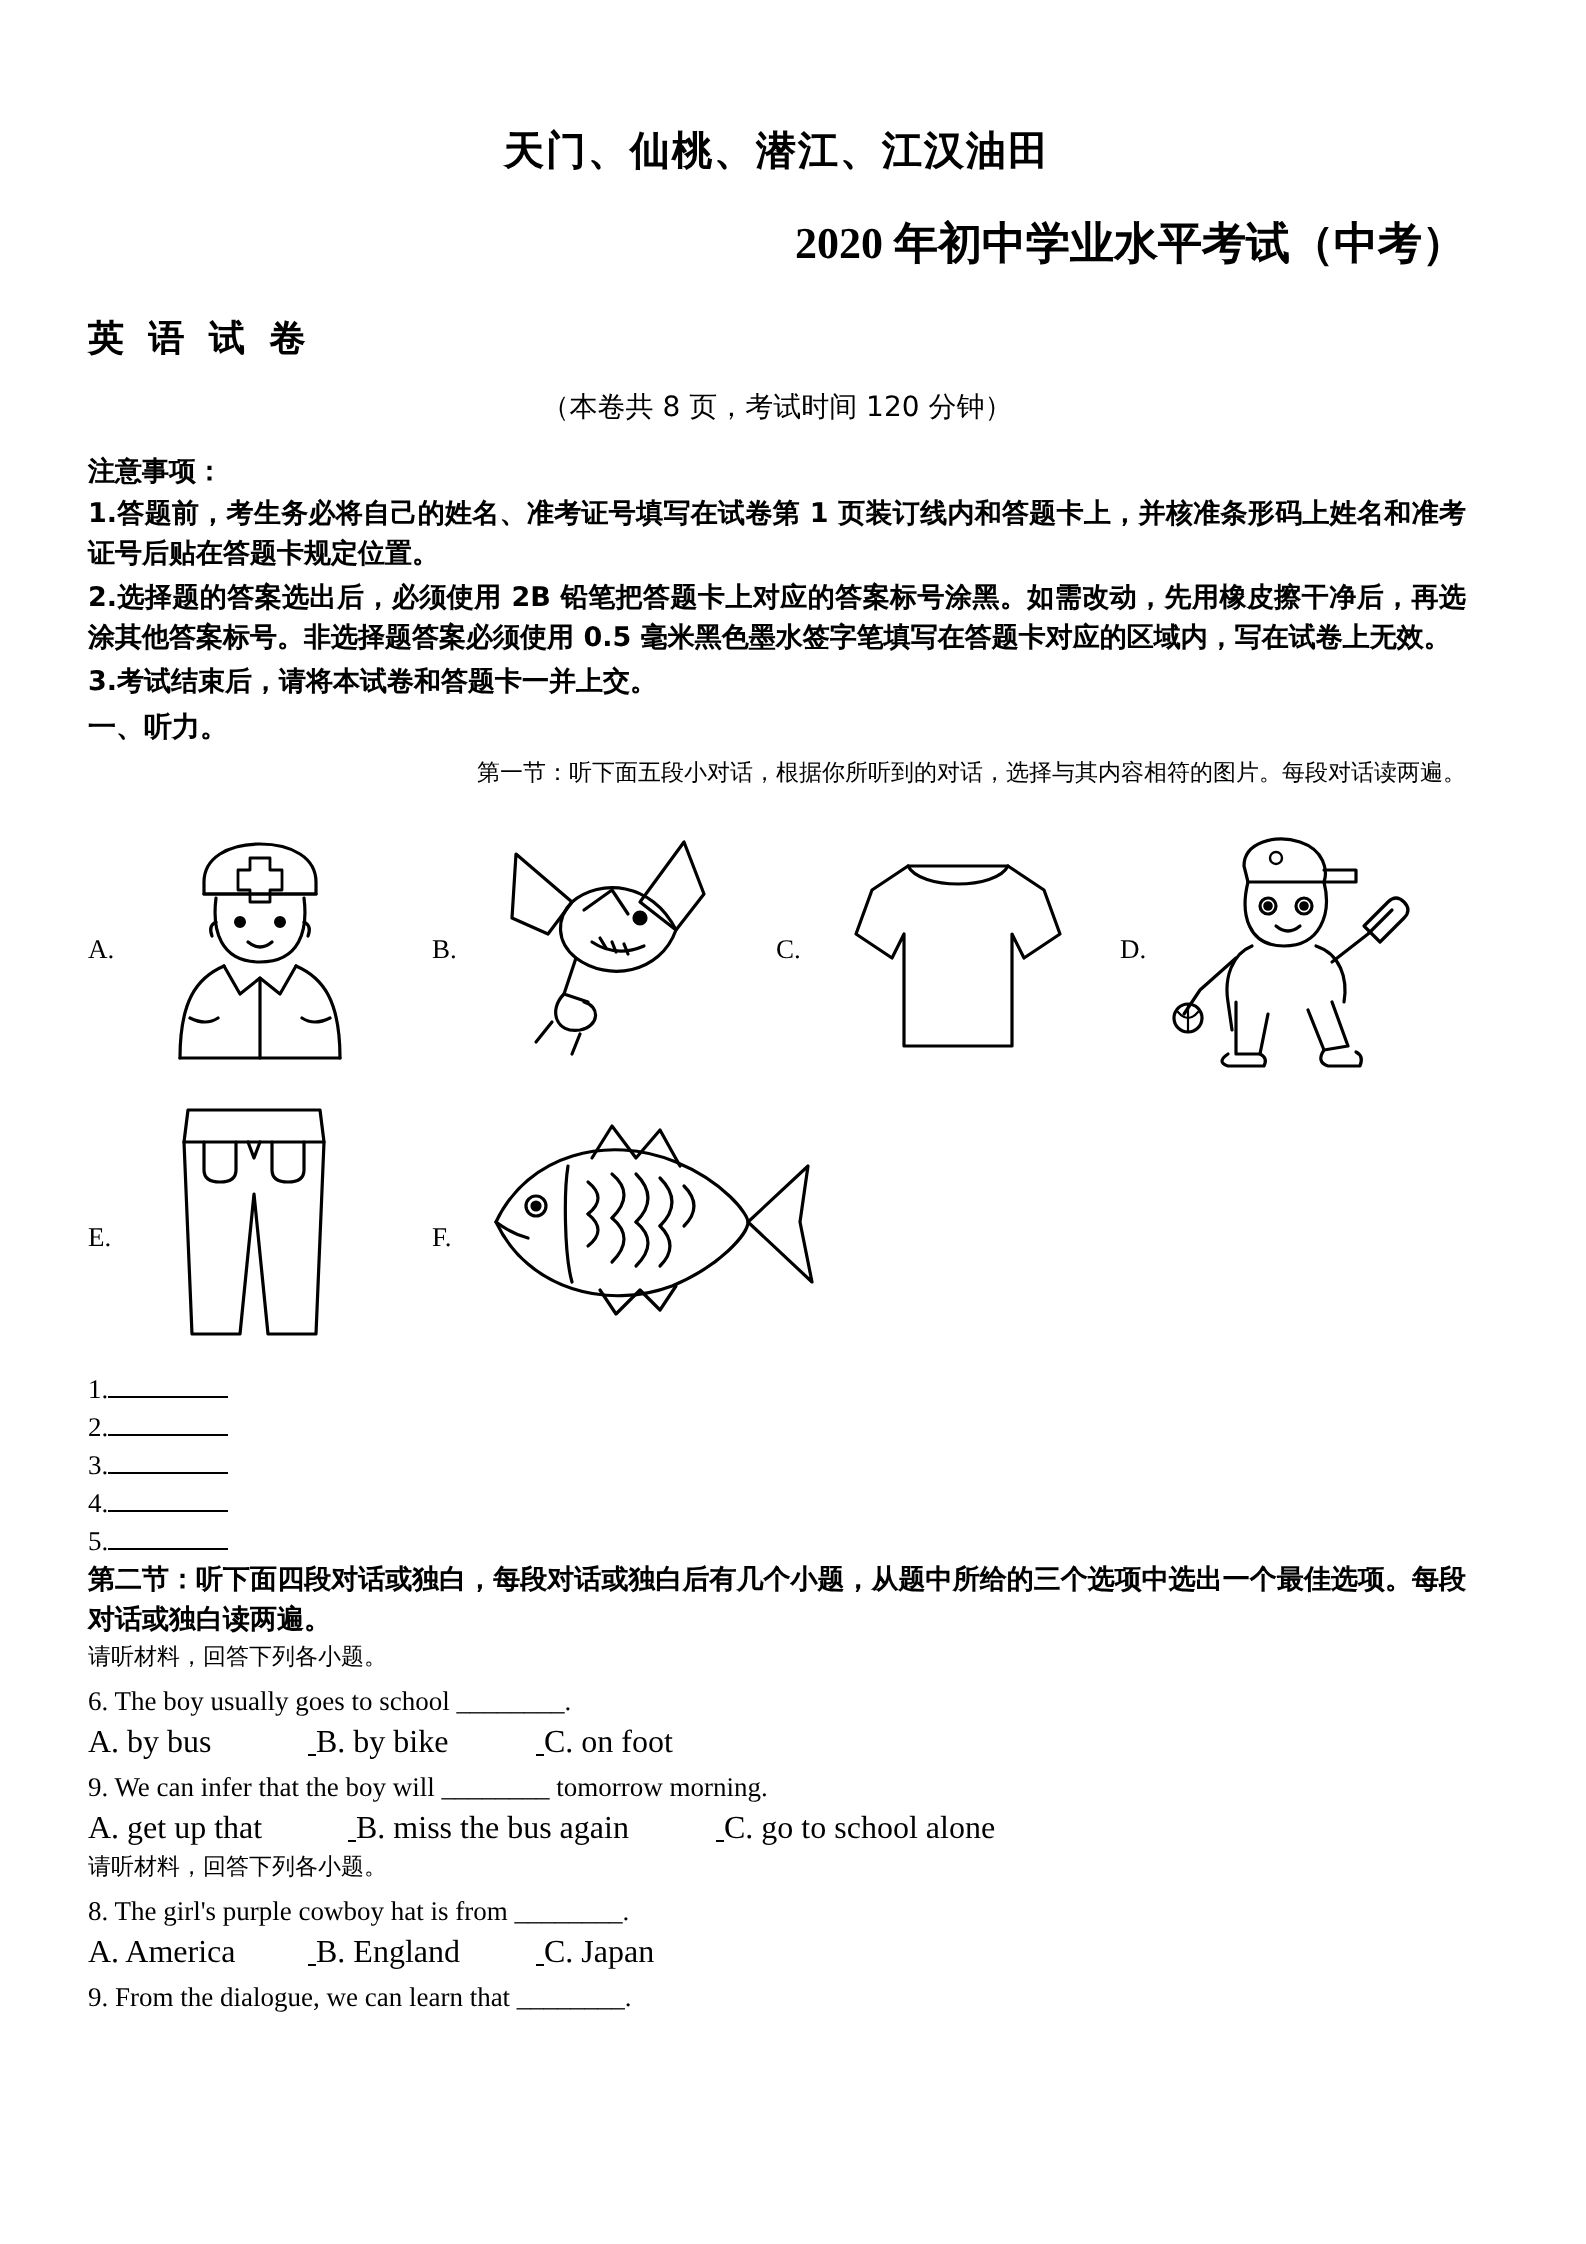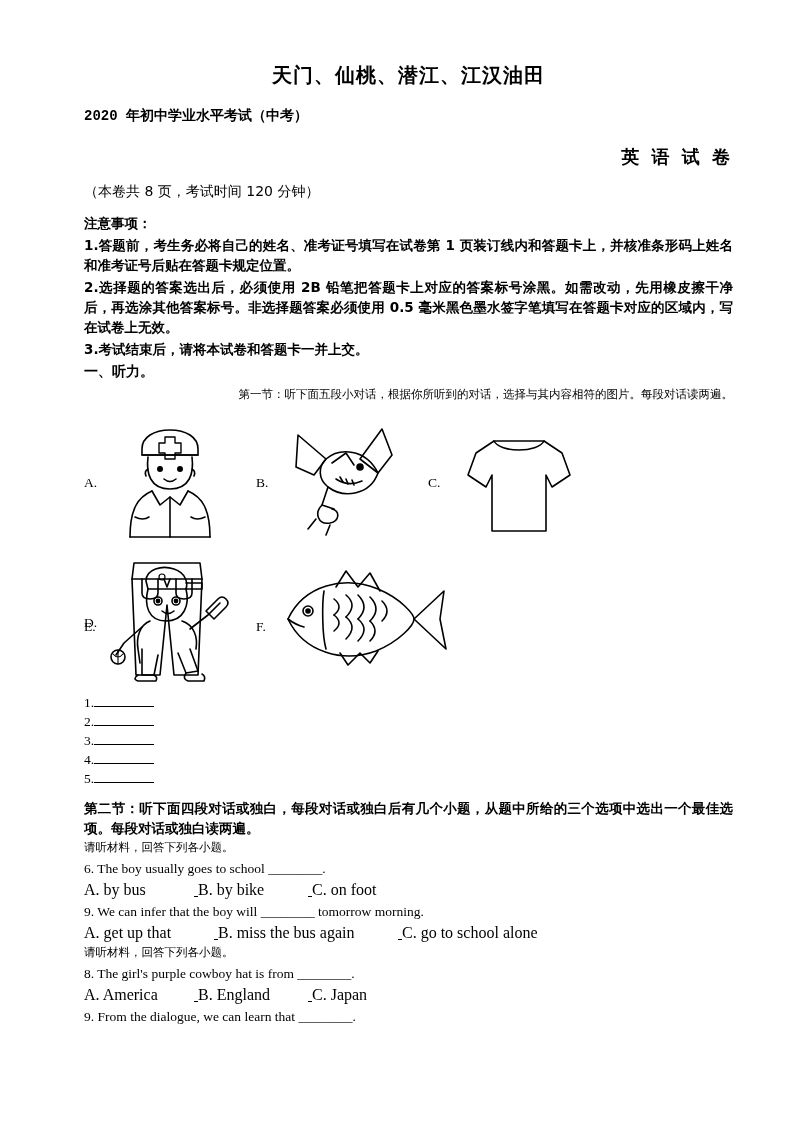--- a/index.html
+++ b/index.html
@@ -1,26 +1,26 @@
 <!DOCTYPE html>
 <html><head>
 <meta charset="utf-8">
 <style>
   html,body{margin:0;padding:0;background:#ffffff;}
   body{width:793px;height:1122px;font-family:"Liberation Serif",serif;color:#000;}
-  .page{width:793px;height:1050px;position:relative;box-sizing:border-box;padding:46px 60px 0 84px;}
+  .page{width:793px;height:1050px;position:relative;box-sizing:border-box;padding:46px 60px 0 44px;}
   .title1{font-family:"DejaVu Sans",sans-serif;font-weight:bold;font-size:20px;text-align:center;letter-spacing:1px;margin-top:16px;}
-  .title2{font-family:Liberation Mono, monospace;font-weight:bold;font-size:14px;text-align:left;margin-top:18px;}
-  .title3{font-family:"DejaVu Sans",sans-serif;font-weight:bold;font-size:18px;text-align:right;margin-top:20px;letter-spacing:3px;}
-  .subtitle{font-family:"DejaVu Sans",sans-serif;font-size:14px;margin-top:14px;}
+  .title2{font-family:Liberation Serif, serif;font-weight:bold;font-size:22px;text-align:right;margin-top:18px;}
+  .title3{font-family:"DejaVu Sans",sans-serif;font-weight:bold;font-size:18px;text-align:left;margin-top:20px;letter-spacing:3px;}
+  .subtitle{font-family:"DejaVu Sans",sans-serif;font-size:14px;text-align:center;margin-top:14px;}
   .notice-head{font-family:"DejaVu Sans",sans-serif;font-weight:bold;font-size:13.5px;margin-top:14px;}
   .notice-p{font-family:"DejaVu Sans",sans-serif;font-weight:bold;font-size:13.5px;line-height:20px;margin-top:2px;text-align:justify;}
   .sec-head{font-family:Liberation Serif, serif;font-weight:bold;font-size:14px;margin-top:4px;}
   .small-cn{font-family:"DejaVu Sans",sans-serif;font-size:11.5px;margin-top:5px;line-height:17px;text-align:right;}
-  .sec2-head{font-family:"DejaVu Sans",sans-serif;font-weight:bold;font-size:13.5px;line-height:20px;margin-top:10px;text-align:justify;}
+  .sec2-head{font-family:"DejaVu Sans",sans-serif;font-weight:bold;font-size:13.5px;line-height:20px;text-align:justify;}
   .q-line{font-size:13.5px;line-height:21px;margin-top:1px;}
   .q-cn{font-family:Liberation Mono, monospace;font-size:11.5px;line-height:19px;}
   .opts{font-size:16px;line-height:21px;text-decoration:underline;}
   .opts span{display:inline-block;}
   .blank-lines{margin-top:8px;}
   .blank-item{font-size:13.5px;line-height:19px;}
   .blank-item u{text-decoration:none;border-bottom:1px solid #000;display:inline-block;width:60px;}
   .pic-row{position:relative;margin-top:10px;}
   .pic-cell{display:inline-block;vertical-align:top;position:relative;}
   .pic-label{font-size:13.5px;position:absolute;left:0;top:62px;}

